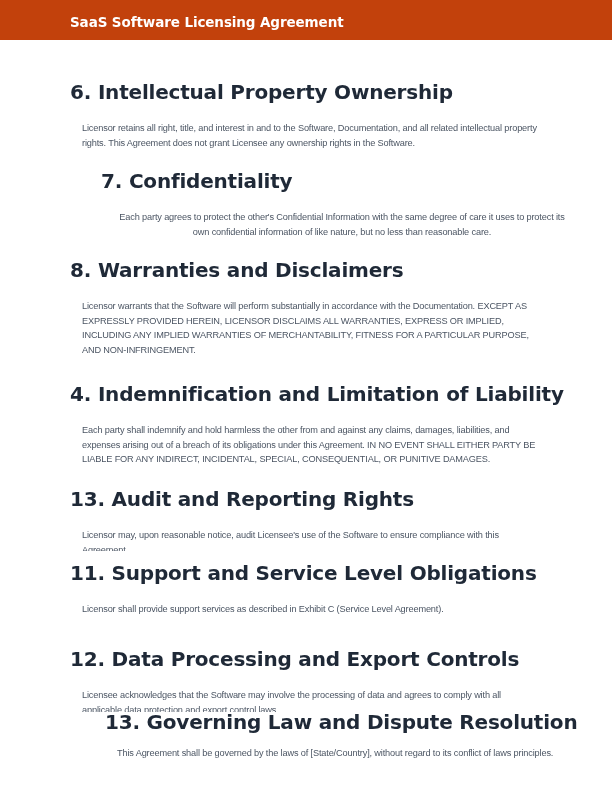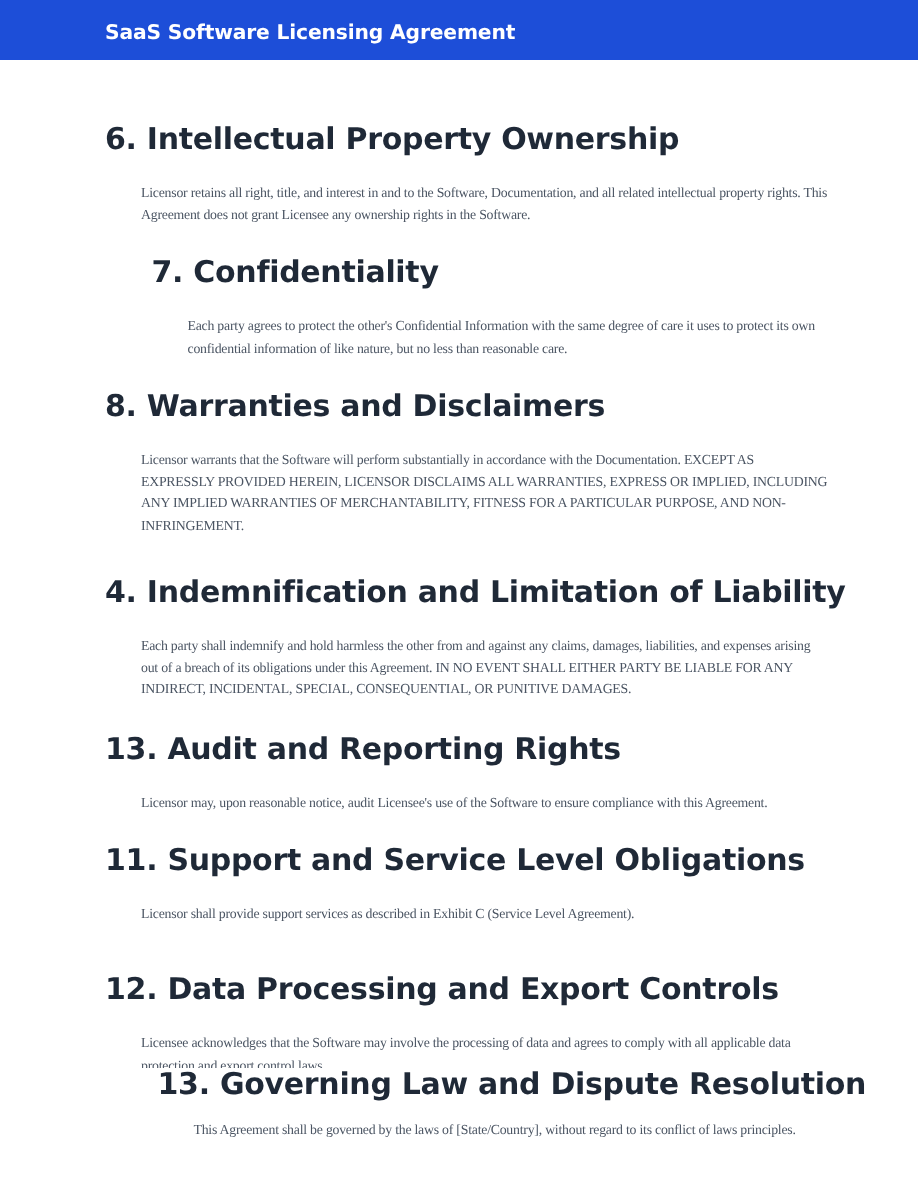--- a/index.html
+++ b/index.html
@@ -1,55 +1,55 @@
 <!DOCTYPE html>
 <html><head>
   <meta charset="utf-8">
   <style>
     * { margin: 0; padding: 0; box-sizing: border-box; }
     html, body { width: 612px; height: 792px; background: #ffffff; overflow: hidden; }
     body { position: relative; font-family: "DejaVu Sans", sans-serif; }
     .topbar {
       position: absolute; left: 0; top: 0; width: 612px; height: 40px;
-      background: #1d4ed8;
+      background: #c2410c;
     }
     .topbar-title {
       position: absolute; left: 70px; top: 14px;
       font-family: "DejaVu Sans", sans-serif;
       font-weight: bold; font-size: 13.5px; color: #ffffff;
       letter-spacing: -0.1px; line-height: 17px; white-space: nowrap;
     }
     .section { position: absolute; left: 70px; width: 472px; }
     .section-heading {
       font-family: "DejaVu Sans", sans-serif;
       font-weight: bold; font-size: 20px; line-height: 24px;
       color: #1f2937; letter-spacing: -0.2px; white-space: nowrap;
     }
     .section-body {
-      position: absolute; left: 24px; width: 458px; overflow: hidden;
-      font-family: Liberation Serif, serif;
+      position: absolute; left: 12px; width: 458px; overflow: hidden;
+      font-family: Liberation Sans, sans-serif;
       font-size: 9.2px; line-height: 14.6px; color: #4b5563;
       letter-spacing: -0.15px;
     }
   </style>
 </head>
 <body>
 
 <div class="topbar">
   <div class="topbar-title">SaaS Software Licensing Agreement</div>
 </div>
 
 <div class="section" style="top:80px;">
   <div class="section-heading">6. Intellectual Property Ownership</div>
   <div class="section-body" style="top:41px; height:38px;">Licensor retains all right, title, and interest in and to the Software, Documentation, and all related intellectual property rights. This Agreement does not grant Licensee any ownership rights in the Software.</div>
 </div>
 
 <div class="section" style="top:169px;margin-left:31px;">
   <div class="section-heading">7. Confidentiality</div>
-  <div class="section-body" style="top:41px; height:32px;">Each party agrees to protect the other's Confidential Information with the same degree of care it uses to protect its own confidential information of like nature, but no less than reasonable care.</div>
+  <div class="section-body" style="top:41px; height:32px;text-align:center;">Each party agrees to protect the other's Confidential Information with the same degree of care it uses to protect its own confidential information of like nature, but no less than reasonable care.</div>
 </div>
 
 <div class="section" style="top:258px;">
   <div class="section-heading">8. Warranties and Disclaimers</div>
   <div class="section-body" style="top:41px; height:62px;">Licensor warrants that the Software will perform substantially in accordance with the Documentation. EXCEPT AS EXPRESSLY PROVIDED HEREIN, LICENSOR DISCLAIMS ALL WARRANTIES, EXPRESS OR IMPLIED, INCLUDING ANY IMPLIED WARRANTIES OF MERCHANTABILITY, FITNESS FOR A PARTICULAR PURPOSE, AND NON-INFRINGEMENT.</div>
 </div>
 
 <div class="section" style="top:382px;">
   <div class="section-heading">4. Indemnification and Limitation of Liability</div>
   <div class="section-body" style="top:41px; height:62px;">Each party shall indemnify and hold harmless the other from and against any claims, damages, liabilities, and expenses arising out of a breach of its obligations under this Agreement. IN NO EVENT SHALL EITHER PARTY BE LIABLE FOR ANY INDIRECT, INCIDENTAL, SPECIAL, CONSEQUENTIAL, OR PUNITIVE DAMAGES.</div>

